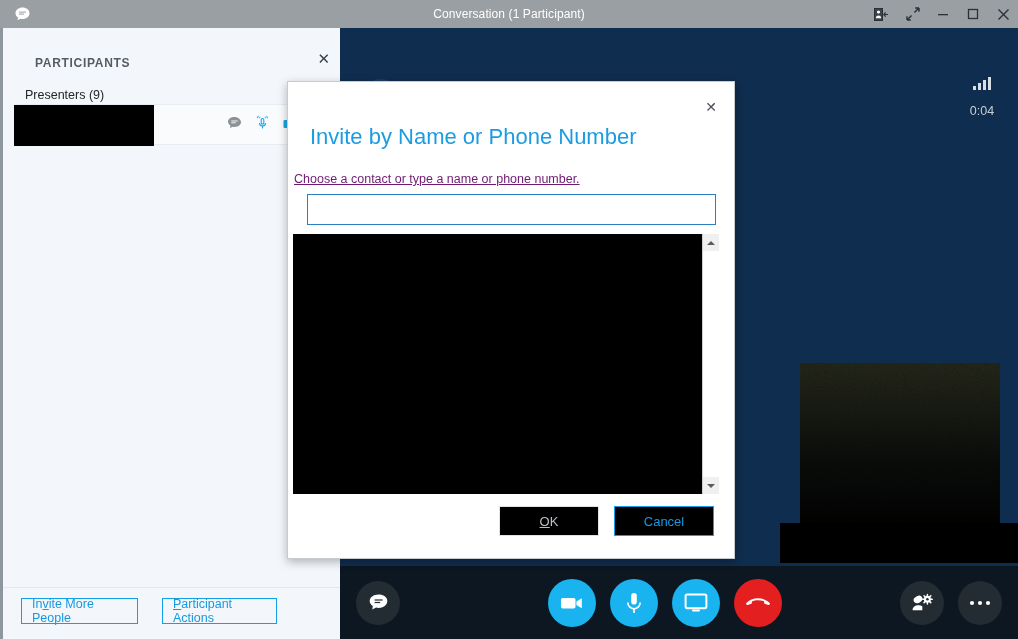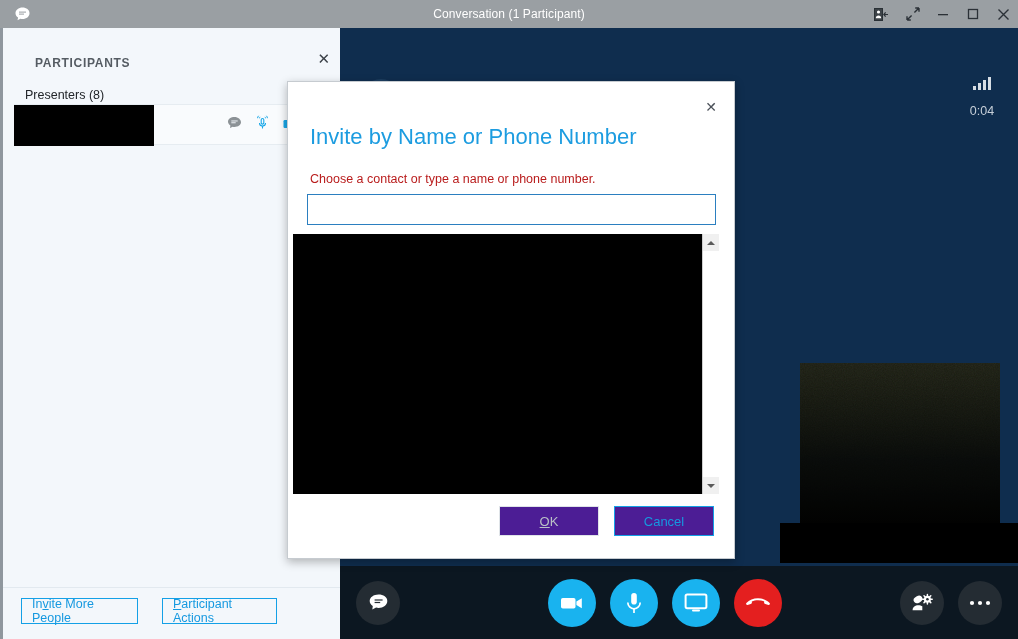--- a/index.html
+++ b/index.html
@@ -211,22 +211,22 @@
   }
   .modal-close {
     position: absolute; right: 17px; top: 18px;
     font-size: 14px; color: #4a5058; line-height: 1;
   }
   .modal-title {
     position: absolute; left: 22px; top: 42px;
     font-size: 22px; color: #1c9ce0; font-weight: normal;
   }
   .modal-label {
-    position: absolute; left: 22px; top: 90px;
-    font-size: 12.5px; color: #b91c1c;
+    position: absolute; left: 6px; top: 90px;
+    font-size: 12.5px; color: #701a75; text-decoration: underline;
   }
   .modal-input {
     position: absolute; left: 19px; top: 112px;
     width: 409px; height: 31px;
     border: 1px solid #2b7fc0;
     background: #ffffff;
     box-sizing: border-box;
     font-size: 12.5px;
     padding: 0 6px;
     color: #1a1d20;
@@ -258,21 +258,21 @@
   .tri.down { border-left: 4px solid transparent; border-right: 4px solid transparent; border-top: 4px solid #5b5b5b; }
 
   .modal-buttons {
     position: absolute; right: 20px; bottom: 22px;
     display: flex; gap: 15px;
   }
   .dlg-btn {
     width: 100px; height: 30px;
     font-size: 13px;
     font-family: "Liberation Sans", sans-serif;
-    background: #4c1d95;
+    background: #000000;
     display: flex; align-items: center; justify-content: center;
     box-sizing: border-box;
   }
   .dlg-btn.disabled { border: 1px solid #dfe4e8; color: #b9c0c6; }
   .dlg-btn.primary  { border: 1px solid #14a0e6; color: #1699e0; }
   .dlg-btn u { text-decoration: underline; }
 </style>
 </head>
 <body>
 
@@ -321,21 +321,21 @@
     </div>
   </div>
 
   <div class="left-panel">
 
     <div class="panel-header">
       <div class="panel-title">PARTICIPANTS</div>
       <div class="panel-close">✕</div>
     </div>
 
-    <div class="group-label">Presenters (8)</div>
+    <div class="group-label">Presenters (9)</div>
 
     <div class="participant-row">
       <div class="participant-redaction"></div>
       <div class="participant-icons">
         <span>
           <svg width="15" height="14" viewBox="0 0 15 14">
             <path d="M7.5 1C3.9 1 1 3.1 1 5.7c0 1.5 1 2.9 2.4 3.7L3 12l2.7-1.3c.6.1 1.2.2 1.8.2 3.6 0 6.5-2.1 6.5-4.7S11.1 1 7.5 1z" fill="#8c9296"></path>
             <rect x="4.3" y="4.5" width="6.4" height="0.95" fill="#f3f7fb"></rect>
             <rect x="4.3" y="6.3" width="4.4" height="0.95" fill="#f3f7fb"></rect>
           </svg>

